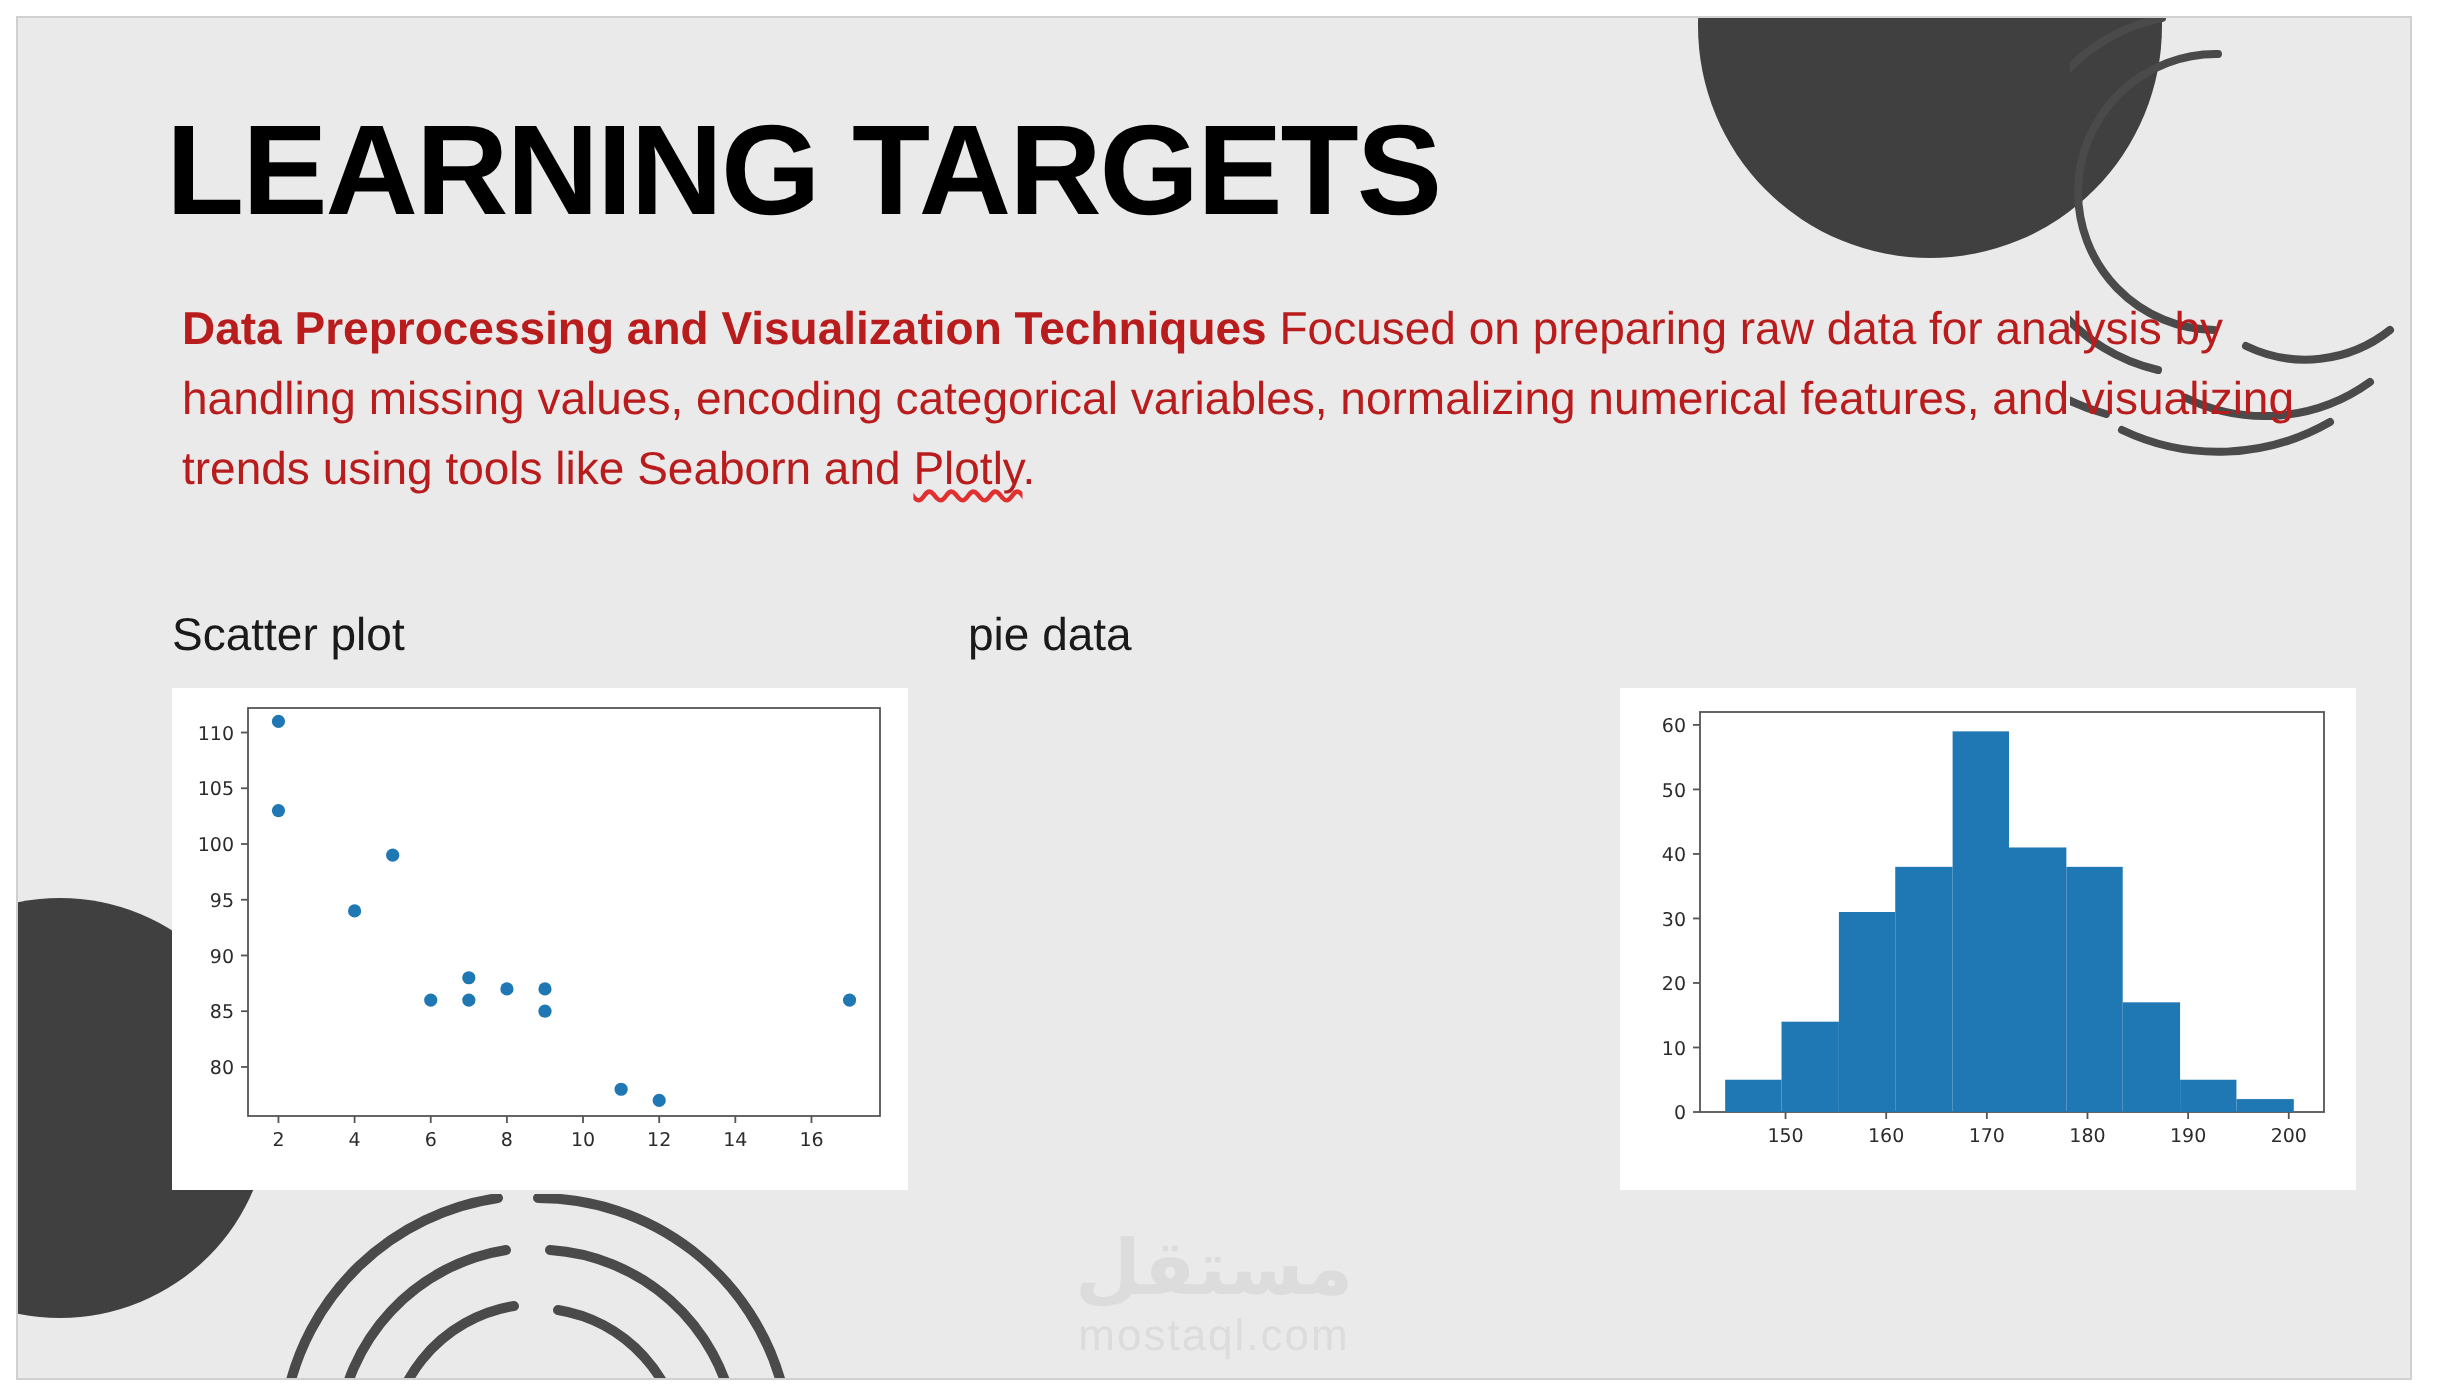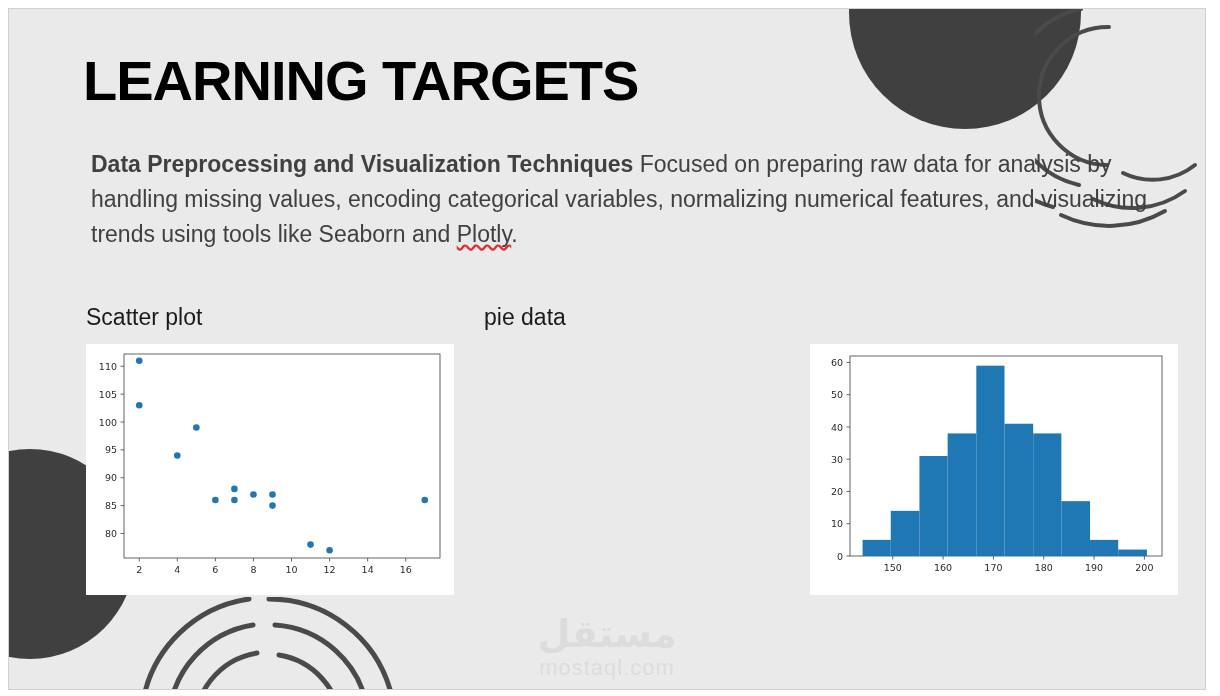--- a/index.html
+++ b/index.html
@@ -23,27 +23,27 @@
   .circle-bl{
     left:-84px;top:440px;width:210px;height:210px;border-radius:50%;
     background:#404040;
   }
   .rings-tr{top:-40px;right:-90px;width:260px;height:260px;}
   .rings-bl{left:120px;top:588px;width:280px;height:280px;}
   .rings-tr svg,.rings-bl svg{display:block;}
   
   .title{
     position:absolute;left:74px;top:44px;
-    font-size:56px;font-weight:700;letter-spacing:-1px;color:#000;
+    font-size:64px;font-weight:700;letter-spacing:-1px;color:#000;
     font-family:"Liberation Sans", sans-serif;
     line-height:1.0;
   }
   .body-text{
     position:absolute;left:82px;top:138px;width:1060px;
-    font-size:23px;line-height:35px;color:#404040;
+    font-size:23px;line-height:35px;color:#b91c1c;
     font-family:"Liberation Sans", sans-serif;
   }
   .body-text b{font-weight:700;}
   .spell{
     text-decoration:underline wavy #e03030;
     text-decoration-skip-ink:none;
     text-underline-offset:2px;
   }
   
   .plot-title{

